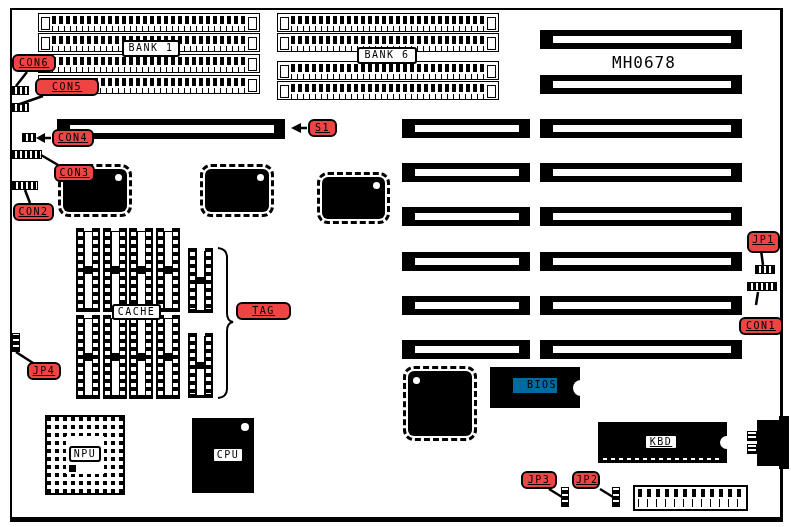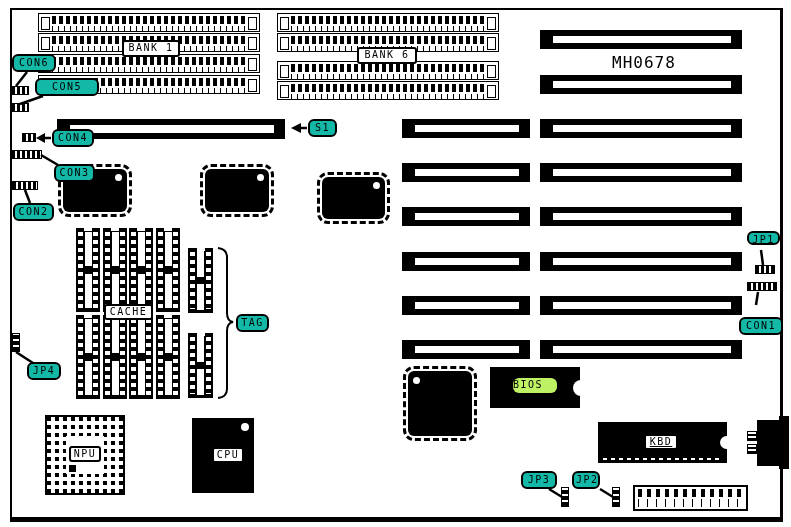--- a/index.html
+++ b/index.html
@@ -2,29 +2,29 @@
 <html><head>
 <meta charset="utf-8">
 <style>
   html,body{margin:0;padding:0;background:#fff;}
   #stage{position:relative;width:791px;height:527px;background:#fff;overflow:hidden;
          font-family:"DejaVu Sans Mono",monospace;color:#000;}
   .abs{position:absolute;box-sizing:border-box;}
   
   .board{border:2px solid #000;border-right-width:3px;border-bottom-width:5px;}
   
-  .callout{border:2px solid #000;border-radius:6px;background:#14b8a6;
+  .callout{border:2px solid #000;border-radius:6px;background:#ef4444;
            font-size:10px;letter-spacing:1.5px;text-align:center;
-           line-height:13px;white-space:nowrap;padding:0 2px;z-index:6;}
+           line-height:13px;white-space:nowrap;padding:0 2px;z-index:6;text-decoration:underline;}
   
   .chiplabel{border:2px solid #000;border-radius:3px;background:#fff;
              font-size:10px;letter-spacing:1.5px;text-align:center;
              line-height:12px;white-space:nowrap;z-index:5;}
-  .plainlabel{background:#bef264;font-size:10px;letter-spacing:1.5px;text-align:left;
-              line-height:13px;white-space:nowrap;z-index:5;border-radius:6px;}
+  .plainlabel{background:#0369a1;font-size:10px;letter-spacing:1.5px;text-align:right;
+              line-height:13px;white-space:nowrap;z-index:5;}
   .text{font-size:16px;letter-spacing:1px;white-space:nowrap;}
   
   .simm{border:1px solid #000;
     background:
       repeating-linear-gradient(90deg,#000 0 4px,#fff 4px 7px) 13px 2px/calc(100% - 26px) 8px no-repeat,
       repeating-linear-gradient(90deg,#000 0 1px,#fff 1px 6px) 13px 12px/calc(100% - 26px) 5px no-repeat;}
   .simm::before,.simm::after{content:"";position:absolute;top:3px;width:7px;height:11px;
       border:1px solid #000;background:#fff;}
   .simm::before{left:2px;} .simm::after{right:2px;}
   
@@ -112,25 +112,25 @@
     </div>
 
   <div class="abs dip" style="left:76px;top:228px;width:24px;height:84px;"></div>
   <div class="abs dip" style="left:103px;top:228px;width:24px;height:84px;"></div>
   <div class="abs dip" style="left:129px;top:228px;width:24px;height:84px;"></div>
   <div class="abs dip" style="left:156px;top:228px;width:24px;height:84px;"></div>
   <div class="abs dip" style="left:76px;top:315px;width:24px;height:84px;"></div>
   <div class="abs dip" style="left:103px;top:315px;width:24px;height:84px;"></div>
   <div class="abs dip" style="left:129px;top:315px;width:24px;height:84px;"></div>
   <div class="abs dip" style="left:156px;top:315px;width:24px;height:84px;"></div>
-  <div class="abs chiplabel" style="left:104px;top:304px;width:49px;height:16px;"><span>CACHE</span></div>
+  <div class="abs chiplabel" style="left:112px;top:304px;width:49px;height:16px;"><span>CACHE</span></div>
 
   <div class="abs dip" style="left:188px;top:248px;width:25px;height:65px;"></div>
   <div class="abs dip" style="left:188px;top:333px;width:25px;height:65px;"></div>
-  <div class="abs callout" style="left:236px;top:314px;width:33px;height:18px;"><span>TAG</span></div>
+  <div class="abs callout" style="left:236px;top:302px;width:55px;height:18px;"><span>TAG</span></div>
 
   <div class="abs vjumper" style="left:12px;top:333px;width:8px;height:19px;"></div>
   <div class="abs callout" style="left:27px;top:362px;width:34px;height:18px;"><span>JP4</span></div>
 
   <div class="abs slot" style="left:402px;top:119px;width:128px;height:19px;"></div>
   <div class="abs slot" style="left:402px;top:163px;width:128px;height:19px;"></div>
   <div class="abs slot" style="left:402px;top:207px;width:128px;height:19px;"></div>
   <div class="abs slot" style="left:402px;top:252px;width:128px;height:19px;"></div>
   <div class="abs slot" style="left:402px;top:296px;width:128px;height:19px;"></div>
   <div class="abs slot" style="left:402px;top:340px;width:128px;height:19px;"></div>
@@ -139,21 +139,21 @@
   <div class="abs slot" style="left:540px;top:75px;width:202px;height:19px;"></div>
   <div class="abs slot" style="left:540px;top:119px;width:202px;height:19px;"></div>
   <div class="abs slot" style="left:540px;top:163px;width:202px;height:19px;"></div>
   <div class="abs slot" style="left:540px;top:207px;width:202px;height:19px;"></div>
   <div class="abs slot" style="left:540px;top:252px;width:202px;height:19px;"></div>
   <div class="abs slot" style="left:540px;top:296px;width:202px;height:19px;"></div>
   <div class="abs slot" style="left:540px;top:340px;width:202px;height:19px;"></div>
 
   <div class="abs text" style="left:612px;top:53px;"><span>MH0678</span></div>
 
-  <div class="abs callout" style="left:747px;top:231px;width:33px;height:14px;"><span>JP1</span></div>
+  <div class="abs callout" style="left:747px;top:231px;width:33px;height:22px;"><span>JP1</span></div>
   <div class="abs hconn" style="left:755px;top:265px;width:20px;height:9px;"></div>
   <div class="abs hconn" style="left:747px;top:282px;width:30px;height:9px;"></div>
   <div class="abs callout" style="left:739px;top:317px;width:44px;height:18px;"><span>CON1</span></div>
 
   <div class="abs pga" style="left:45px;top:415px;width:80px;height:80px;">
     <div class="abs" style="left:19px;top:19px;width:38px;height:38px;background:#fff;"></div>
     <div class="abs" style="left:22px;top:48px;width:7px;height:7px;background:#000;"></div>
   </div>
   <div class="abs chiplabel" style="left:69px;top:446px;width:32px;height:16px;"><span>NPU</span></div>
 

